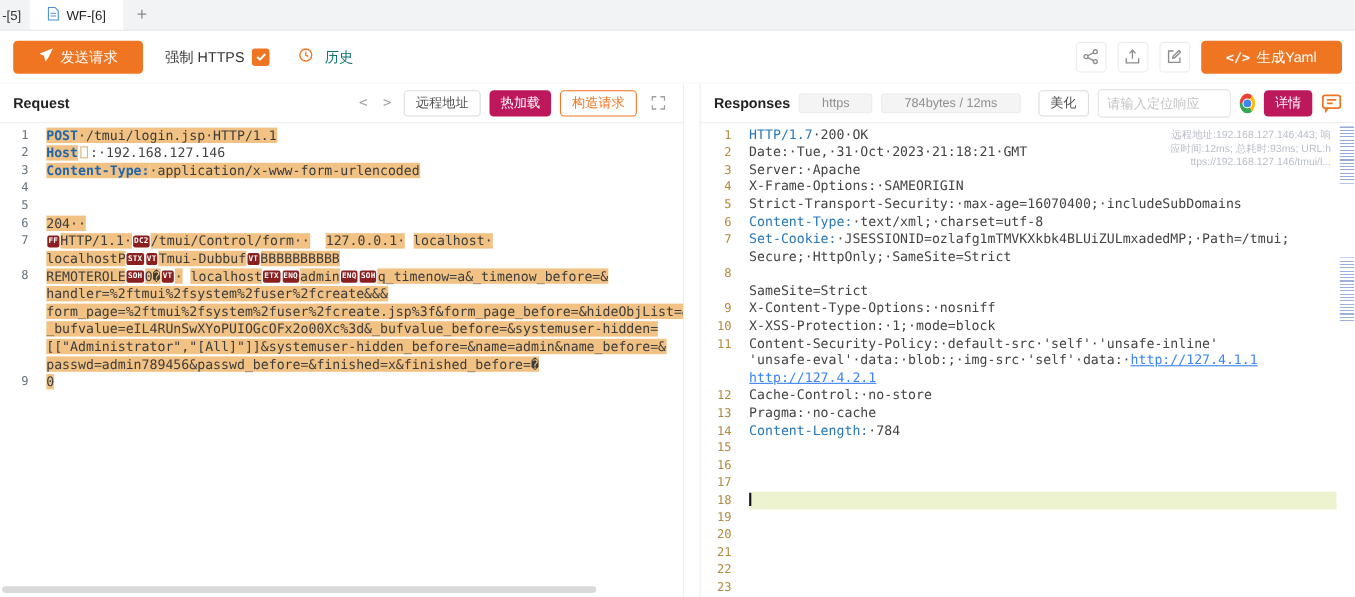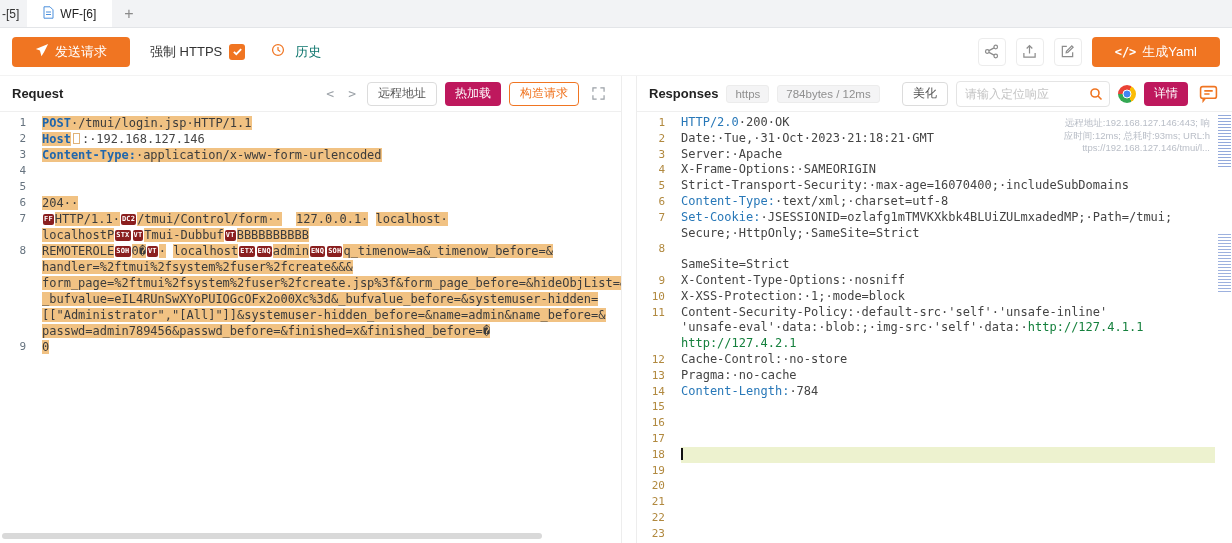--- a/index.html
+++ b/index.html
@@ -33,21 +33,21 @@
 .ptitle{font-weight:bold;color:#222;font-size:13px}
 .spacer{flex:1}
 .chev{color:#9aa0a6;font-size:13px;padding:0 3px;font-family:"DejaVu Sans Mono",monospace}
 .sbtn{height:24px;padding:0 10px;font-size:12px;border-radius:4px;display:inline-flex;align-items:center;white-space:nowrap}
 .sbtn-plain{border:1px solid #dcdcdc;color:#555;background:#fff}
 .sbtn-primary{background:#be185d;color:#fff}
 .sbtn-outline{border:1px solid #f07522;color:#f07522;background:#fff}
 .expand-btn{display:grid;place-items:center;width:22px;height:22px}
 .expand-btn svg{stroke:#9aa0a6;fill:none;stroke-width:1.3}
 
-.pill{background:#f4f4f5;border:1px solid #ececec;color:#8f8f8f;font-size:11.5px;border-radius:3px;padding:2px 8px;white-space:nowrap}
+.pill{background:#f4f4f5;border:1px solid #ececec;color:#8f8f8f;font-size:11.5px;border-radius:3px;padding:2px 20px;white-space:nowrap}
 .search{display:flex;align-items:center;height:26px;border:1px solid #e4e4e4;border-radius:4px;overflow:hidden;background:#fff}
 .search input{border:0;outline:0;width:126px;padding:0 8px;font-size:12px;color:#333;font-family:"Liberation Sans",sans-serif}
 .search input::placeholder{color:#c4c4c4}
 .search-icon-box{width:26px;height:100%;display:grid;place-items:center}
 .chrome{position:relative;width:18px;height:18px;border-radius:50%;display:inline-block;background:conic-gradient(from -90deg,#ea4335 0 120deg,#fbbc05 0 240deg,#34a853 0 360deg)}
 .chrome-center{position:absolute;left:50%;top:50%;width:9px;height:9px;transform:translate(-50%,-50%);background:#4285f4;border:1.5px solid #fff;border-radius:50%}
 .chat-btn{display:grid;place-items:center;width:24px;height:24px}
 
 
 .editor{flex:1;position:relative;overflow:hidden;padding-top:3px;font-family:"DejaVu Sans Mono",monospace;font-size:12px}
@@ -55,21 +55,21 @@
 .panel-res .row{height:15.8px;line-height:15.8px}
 .gutter{flex:none;width:42px;text-align:right;padding-right:16px;font-size:11px;color:#66737f}
 .panel-res .gutter{width:44px;color:#b1893f}
 .content{flex:1;white-space:pre;color:#333;overflow:hidden}
 .panel-res .content{margin-right:17px}
 .row.active .content{background:#edf2cf}
 .panel-req .seg-k{background:#f1c283;color:#1f66ad;font-weight:bold}
 .panel-req .seg-h{background:#f1c283;color:#3c3c3c}
 .panel-res .seg-k{color:#2878b8}
 .seg-t{color:#444}
-.seg-u{color:#15803d;}
+.seg-u{color:#3b82f6;text-decoration:underline}
 .seg-c{display:inline-block;background:#8a1f1f;color:#fff;font-size:7px;line-height:9px;padding:1px 1px;border-radius:2px;margin:0 1px;font-weight:bold;vertical-align:2px;letter-spacing:.2px}
 .seg-b{display:inline-block;width:7px;height:11px;border:1px solid #e0b277;vertical-align:-1px;margin:0 2px;background:#fff}
 .cursor{display:inline-block;width:2px;height:12px;background:#111;vertical-align:-2px}
 
 .meta{position:absolute;top:5px;right:22px;text-align:right;font-size:9.5px;line-height:12.5px;color:#b9bec7;font-family:"Liberation Sans",sans-serif;white-space:nowrap}
 .minimap{position:absolute;top:0;right:1px;bottom:0;width:14px}
 .mm{position:absolute;right:0;width:13px}
 .mm1{top:3px;height:52px;background:repeating-linear-gradient(to bottom,rgba(60,100,190,.55) 0 1px,transparent 1px 3px)}
 .mm2{top:122px;height:58px;background:repeating-linear-gradient(to bottom,rgba(60,100,190,.5) 0 1px,transparent 1px 3px)}
 .hscroll{position:absolute;left:2px;bottom:4px;height:6px;width:540px;background:#d9d9d9;border-radius:3px}
@@ -260,21 +260,21 @@
         <div>远程地址:192.168.127.146:443; 响</div>
         <div>应时间:12ms; 总耗时:93ms; URL:h</div>
         <div>ttps://192.168.127.146/tmui/l...</div>
       </div>
       <div class="minimap">
         <div class="mm mm1"></div>
         <div class="mm mm2"></div>
       </div>
     <div class="row">
           <span class="gutter">1</span>
-          <span class="content"><span class="seg-k">HTTP/2.0</span><span class="seg-t">·200·OK</span></span>
+          <span class="content"><span class="seg-k">HTTP/1.7</span><span class="seg-t">·200·OK</span></span>
         </div>
         <div class="row">
           <span class="gutter">2</span>
           <span class="content"><span class="seg-t">Date:·Tue,·31·Oct·2023·21:18:21·GMT</span></span>
         </div>
         <div class="row">
           <span class="gutter">3</span>
           <span class="content"><span class="seg-t">Server:·Apache</span></span>
         </div>
         <div class="row">

